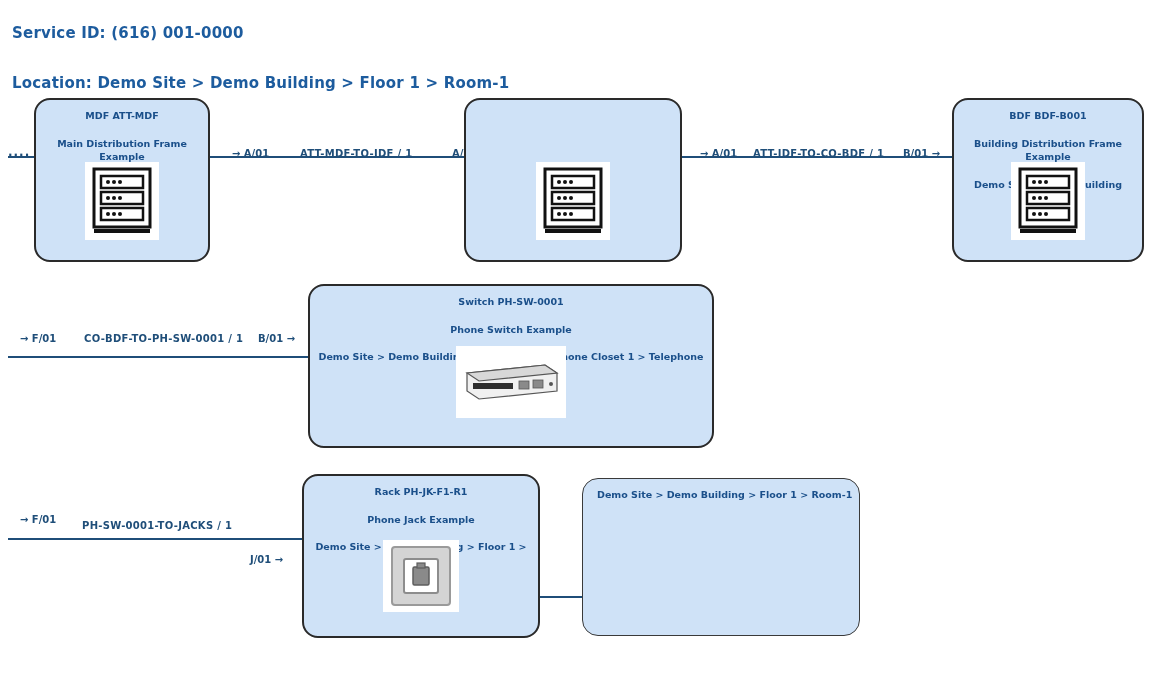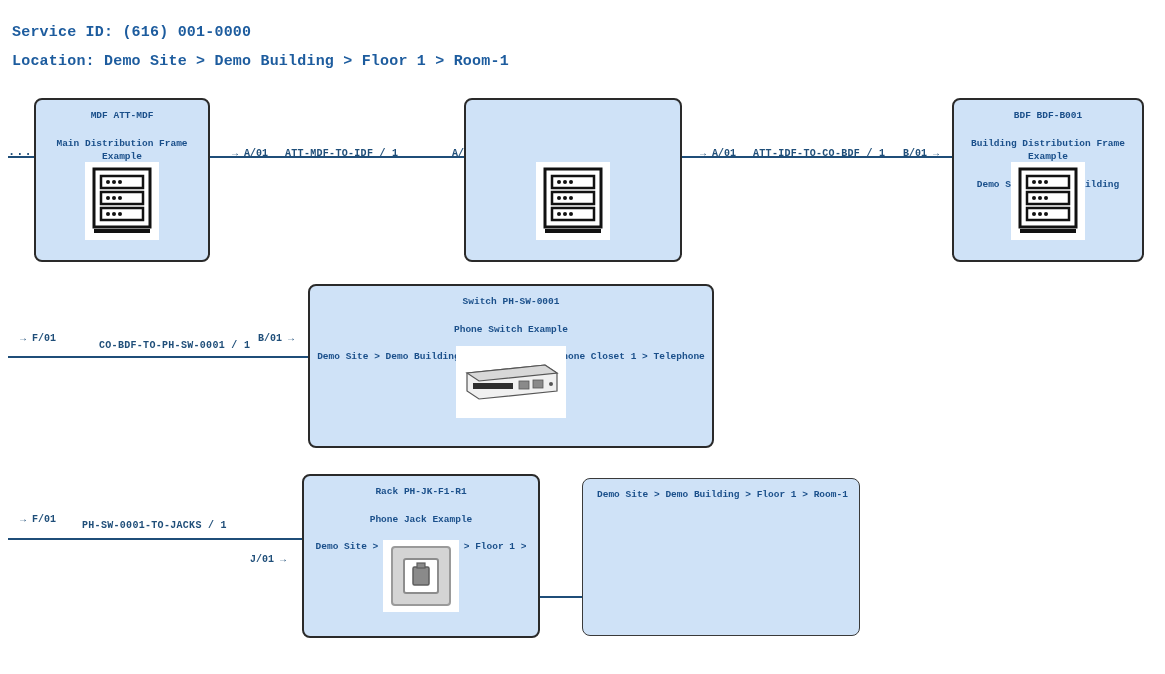--- a/index.html
+++ b/index.html
@@ -11,39 +11,38 @@
     height: 674px;
     background: #ffffff;
     font-family: "DejaVu Sans", sans-serif;
     position: relative;
     overflow: hidden;
   }
   .canvas {
     position: relative;
     width: 1103px;
     height: 674px;
-    font-family: Liberation Mono, monospace;
   }
   .hdr {
     position: absolute;
     color: #1d5c9e;
     font-weight: bold;
     font-size: 15px;
     letter-spacing: 0.2px;
     white-space: nowrap;
   }
   #service-id { left: 12px; top: 24px; }
-  #location   { left: 12px; top: 53px; }
+  #location   { left: 12px; top: 74px; }
 
   
   .node {
     position: absolute;
     background: #cfe2f7;
     border: 2px solid #2a2a2a;
-    border-radius: 8px;
+    border-radius: 16px;
     box-sizing: border-box;
   }
   .node.plain {
     border-width: 1px;
     border-color: #3a3a3a;
   }
   .node-title {
     color: #1a4f8a;
     font-size: 9.5px;
     font-weight: bold;
@@ -124,21 +123,21 @@
         <circle cx="16" cy="47" r="2" fill="#111"></circle>
           <circle cx="22" cy="47" r="2" fill="#111"></circle>
           <circle cx="28" cy="47" r="2" fill="#111"></circle>
         <rect x="2" y="62" width="56" height="4" fill="#111"></rect>
       </svg>
     </div>
   </div>
 
   <div class="line" style="left:210px; top:156px; width:254px;"></div>
   <div class="lbl" style="left:232px; top:148px;">→ A/01</div>
-  <div class="lbl link" style="left:285px; top:148px;">ATT-MDF-TO-IDF / 1</div>
+  <div class="lbl link" style="left:300px; top:148px;">ATT-MDF-TO-IDF / 1</div>
   <div class="lbl" style="left:412px; top:148px;margin-left:40px;">A/01 →</div>
 
   <div class="node" style="left:464px; top:98px; width:218px; height:164px;">
     <div class="art rack-art">
       <svg width="60" height="68" viewBox="0 0 60 68" aria-hidden="true">
         <rect x="2" y="2" width="56" height="58" fill="#ffffff" stroke="#111" stroke-width="3"></rect>
         <rect x="9" y="9" width="42" height="12" fill="#ffffff" stroke="#111" stroke-width="2.5"></rect>
         <rect x="9" y="25" width="42" height="12" fill="#ffffff" stroke="#111" stroke-width="2.5"></rect>
         <rect x="9" y="41" width="42" height="12" fill="#ffffff" stroke="#111" stroke-width="2.5"></rect>
         <circle cx="16" cy="15" r="2" fill="#111"></circle>
@@ -180,21 +179,21 @@
         <circle cx="16" cy="47" r="2" fill="#111"></circle>
           <circle cx="22" cy="47" r="2" fill="#111"></circle>
           <circle cx="28" cy="47" r="2" fill="#111"></circle>
         <rect x="2" y="62" width="56" height="4" fill="#111"></rect>
       </svg>
     </div>
   </div>
 
   <div class="line" style="left:8px; top:356px; width:300px;"></div>
   <div class="lbl" style="left:20px; top:333px;">→ F/01</div>
-  <div class="lbl link" style="left:84px; top:340px;margin-left:15px;">CO-BDF-TO-PH-SW-0001 / 1</div>
+  <div class="lbl link" style="left:84px; top:333px;">CO-BDF-TO-PH-SW-0001 / 1</div>
   <div class="lbl" style="left:258px; top:333px;">B/01 →</div>
 
   <div class="node" style="left:308px; top:284px; width:406px; height:164px;">
     <div class="node-title"><span>Switch PH-SW-0001</span><br>
       <span>Phone Switch Example</span><br>
       <span>Demo Site &gt; Demo Building &gt; Floor 1 &gt; Telephone Closet 1 &gt; Telephone Switch Rack</span>
     </div>
     <div class="art sw-art" style="top:60px; width:110px; height:72px;">
       <svg width="100" height="46" viewBox="0 0 100 46" aria-hidden="true">
         <polygon points="6,14 84,6 96,14 96,32 18,40 6,32" fill="#f0f0f0" stroke="#555" stroke-width="1.2"></polygon>

